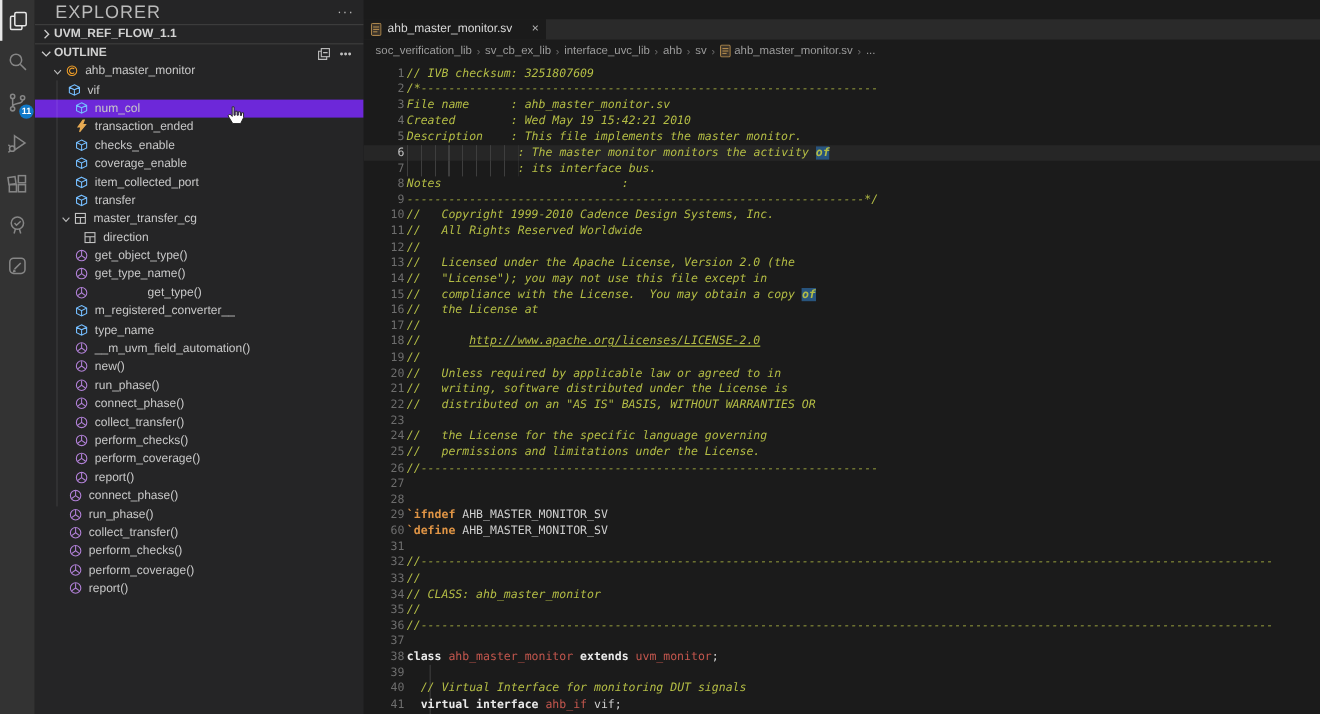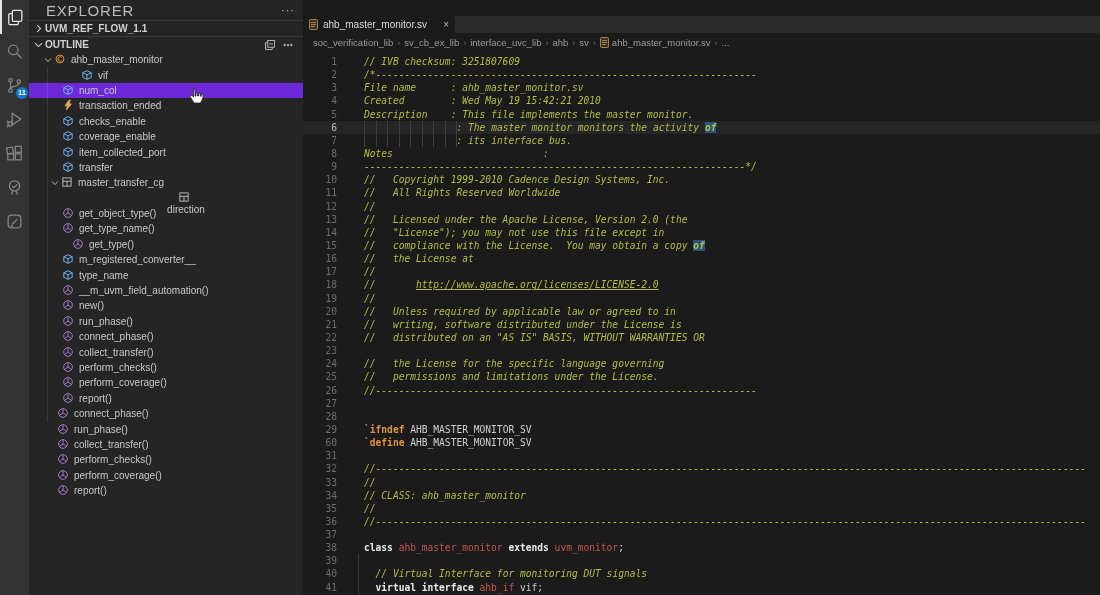--- a/index.html
+++ b/index.html
@@ -50,21 +50,21 @@
             gap:4px; flex:none; white-space:nowrap; }
   .crumbs .sep { color:#6c6c6c; font-size:9px; }
   .crumbs .item { cursor:pointer; display:flex; align-items:center; gap:3px; }
 
   .codewrap { position:relative; flex:1; overflow:hidden;
               font-family:"DejaVu Sans Mono", monospace; font-size:9.6px; line-height:13.15px; }
   .cl { position:relative; height:13.15px; white-space:pre; }
   .cl.active { background:rgba(255,255,255,.05); }
   .ln { position:absolute; left:0; top:0; width:34px; text-align:right; color:#6d6d6d; }
   .cl.active .ln { color:#c2c2c2; }
-  .lt { position:absolute; left:61px; top:0; }
+  .lt { position:absolute; left:36px; top:0; }
   .com { color:#b4bd45; font-style:italic; }
   .kw  { color:#e9e9e9; font-weight:bold; }
   .typ { color:#c4574e; }
   .pre { color:#df9445; font-weight:bold; }
   .pln { color:#cfcfcf; }
   .lnk { color:#b4bd45; font-style:italic; text-decoration:underline; }
   .hl  { color:#b4bd45; font-style:italic; background:#28547d;font-weight:bold; }
   .tg  { display:inline-block; height:13.15px; width:92.5px; vertical-align:top;
          background:repeating-linear-gradient(to right, #3e3e3e 0 1px, transparent 1px 11.56px); }
   .ig  { position:absolute; left:55px; top:0; bottom:0; border-left:1px solid #3a3a3a; }
@@ -162,21 +162,21 @@
             </svg>
           </span>
           <span class="sic">
             <svg viewBox="0 0 16 16" style="stroke:#ee9d28">
               <circle cx="8" cy="8" r="5.3"></circle>
               <path d="M10.5 6 A3 3 0 1 0 10.5 10"></path>
             </svg>
           </span>
           <span class="lbl">ahb_master_monitor</span>
         </div>
-        <div class="row" style="padding-left: 52px;">
+        <div class="row" style="padding-left: 27px;">
           <span class="sic">
             <svg viewBox="0 0 16 16" style="stroke:#75beff">
               <path d="M8 2.2 L13.6 5 V11 L8 13.8 L2.4 11 V5 Z M8 7.8 V13.8 M2.4 5 L8 7.8 L13.6 5"></path>
             </svg>
           </span>
           <span class="lbl">vif</span>
         </div>
         <div class="row hovered" style="padding-left: 33px;">
           <span class="sic">
             <svg viewBox="0 0 16 16" style="stroke:#75beff">
@@ -232,21 +232,21 @@
             </svg>
           </span>
           <span class="sic">
             <svg viewBox="0 0 16 16" style="stroke:#c5c5c5">
               <rect x="2.5" y="2.5" width="11" height="11"></rect>
               <path d="M2.5 7 H13.5 M8 7 V13.5"></path>
             </svg>
           </span>
           <span class="lbl">master_transfer_cg</span>
         </div>
-        <div class="row" style="padding-left: 40px; flex-direction: column;">
+        <div class="row" style="padding-left: 40px;">
           <span class="sic">
             <svg viewBox="0 0 16 16" style="stroke:#c5c5c5">
               <rect x="2.5" y="2.5" width="11" height="11"></rect>
               <path d="M2.5 7 H13.5 M8 7 V13.5"></path>
             </svg>
           </span>
           <span class="lbl">direction</span>
         </div>
         <div class="row" style="padding-left: 33px;">
           <span class="sic">
@@ -259,21 +259,21 @@
         </div>
         <div class="row" style="padding-left: 33px;">
           <span class="sic">
             <svg viewBox="0 0 16 16" style="stroke:#b180d7">
               <circle cx="8" cy="8" r="5.8"></circle>
               <path d="M8 8 V2.8 M8 8 L3.6 11.2 M8 8 L12.4 11.2"></path>
             </svg>
           </span>
           <span class="lbl">get_type_name()</span>
         </div>
-        <div class="row" style="padding-left: 43px;">
+        <div class="row" style="padding-left: 33px; gap: 44px;">
           <span class="sic">
             <svg viewBox="0 0 16 16" style="stroke:#b180d7">
               <circle cx="8" cy="8" r="5.8"></circle>
               <path d="M8 8 V2.8 M8 8 L3.6 11.2 M8 8 L12.4 11.2"></path>
             </svg>
           </span>
           <span class="lbl">get_type()</span>
         </div>
         <div class="row" style="padding-left: 33px;">
           <span class="sic">

